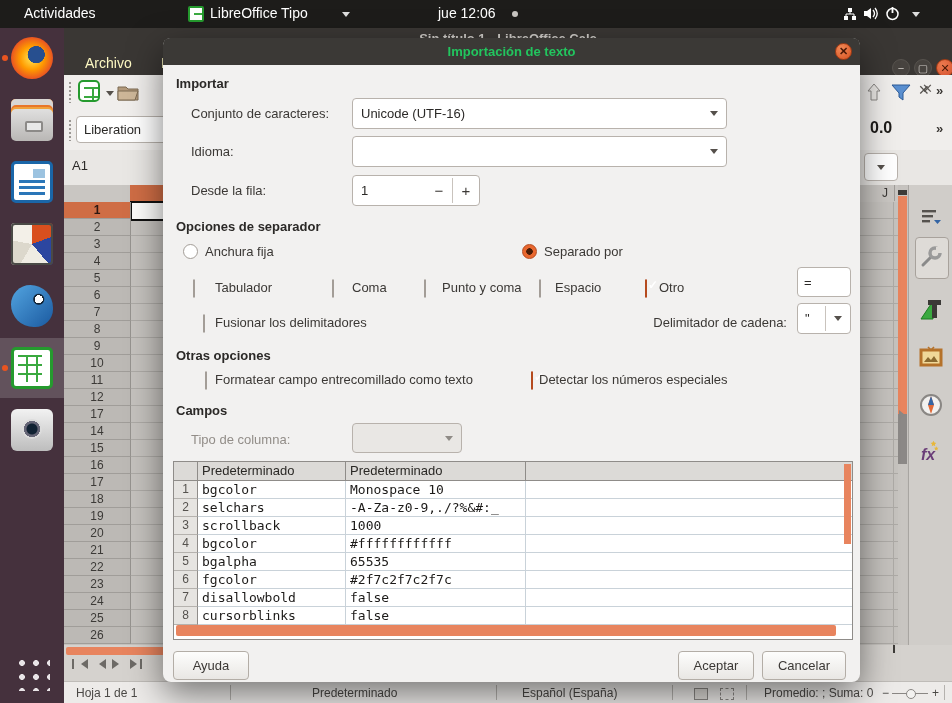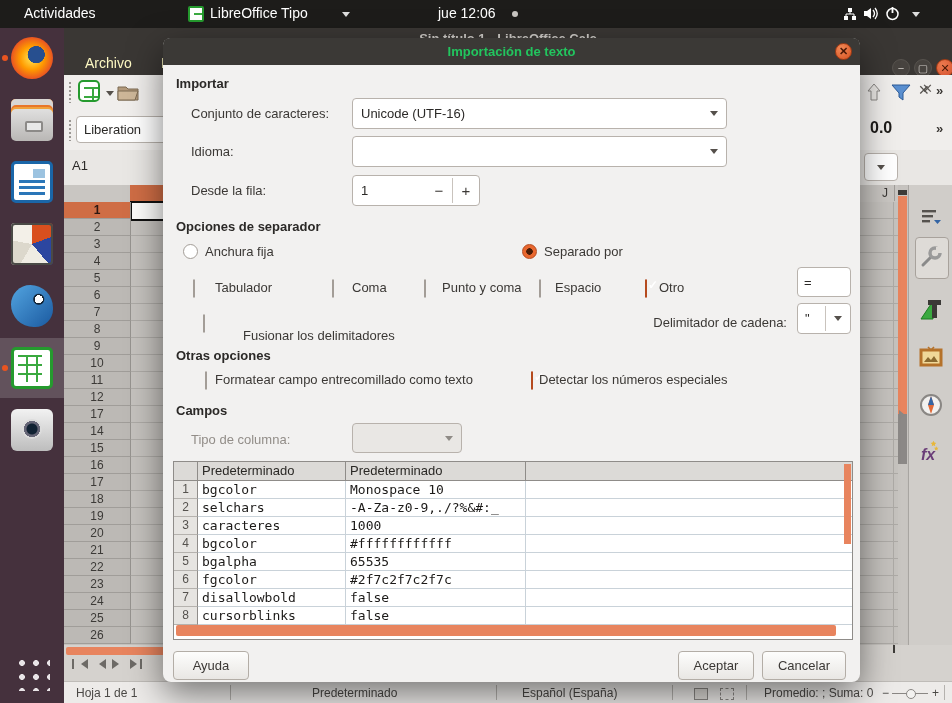--- a/index.html
+++ b/index.html
@@ -375,21 +375,21 @@
     <span class="abs lbl" style="left:189px;top:242px;">Coma</span>
     <span class="abs cb" style="left:257px;top:242px;"></span>
     <span class="abs lbl" style="left:279px;top:242px;">Punto y coma</span>
     <span class="abs cb" style="left:370px;top:242px;"></span>
     <span class="abs lbl" style="left:392px;top:242px;">Espacio</span>
     <span class="abs cb checked" style="left:474px;top:242px;"></span>
     <span class="abs lbl" style="left:496px;top:242px;">Otro</span>
     <input class="abs otherinput" style="left: 634px; top: 229px; width: 54px; height: 30px;" value="=">
 
     <span class="abs cb" style="left:30px;top:277px;"></span>
-    <span class="abs lbl" style="left:52px;top:290px;margin-left:28px;">Fusionar los delimitadores</span>
+    <span class="abs lbl" style="left:52px;top:277px;">Fusionar los delimitadores</span>
     <span class="abs lbl nowrap" style="left:437px;top:277px;width:187px;text-align:right;">Delimitador de cadena:</span>
     <div class="abs spin" style="left:634px;top:265px;width:54px;height:31px;">
       <span class="val" style="padding-left:7px;">"</span>
       <span class="sdiv"></span>
       <span class="sbtn" style="width:24px;">
           <span class="arr" style="margin:0;"></span>
         </span>
     </div>
 
     <span class="abs heading" style="left:13px;top:310px;">Otras opciones</span>
@@ -418,21 +418,21 @@
             <span class="pv-fill"></span>
           </div>
           <div class="pv-row">
             <span class="pv-num">2</span>
             <span class="pv-cell pv-k">selchars</span>
             <span class="pv-cell pv-v">-A-Za-z0-9,./?%&amp;#:_</span>
             <span class="pv-fill"></span>
           </div>
           <div class="pv-row">
             <span class="pv-num">3</span>
-            <span class="pv-cell pv-k">caracteres</span>
+            <span class="pv-cell pv-k">scrollback</span>
             <span class="pv-cell pv-v">1000</span>
             <span class="pv-fill"></span>
           </div>
           <div class="pv-row">
             <span class="pv-num">4</span>
             <span class="pv-cell pv-k">bgcolor</span>
             <span class="pv-cell pv-v">#ffffffffffff</span>
             <span class="pv-fill"></span>
           </div>
           <div class="pv-row">

